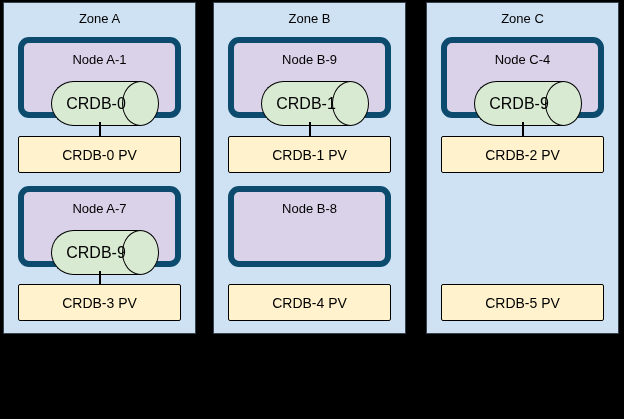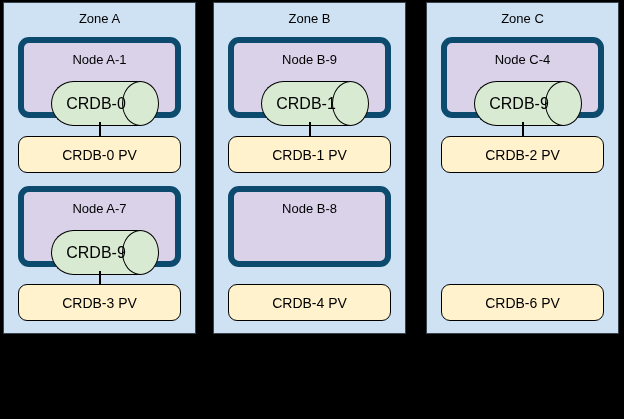--- a/index.html
+++ b/index.html
@@ -106,21 +106,21 @@
   }
   .conn-1 { top: 119px; height: 15px; }
   .conn-2 { top: 268px; height: 14px; }
   .pv {
     position: absolute;
     left: 14px;
     width: 163px;
     height: 37px;
     background: var(--pv-fill);
     border: 1px solid #000000;
-    border-radius: 9px;
+    border-radius: 2px;
     box-sizing: border-box;
     display: flex;
     align-items: center;
     justify-content: center;
     font-size: 14px;
   }
   .pv-1 { top: 133px; }
   .pv-2 { top: 281px; text-align: center; }
 </style>
 </head>
@@ -192,17 +192,17 @@
         <div class="cyl-cap"></div>
         <div class="cyl-label">CRDB-9</div>
       </div>
     </div>
     <div class="connector conn-1"></div>
     <div class="pv pv-1">
       <span>CRDB-2 PV</span>
     </div>
 
     <div class="pv pv-2">
-      <span>CRDB-6 PV</span>
+      <span>CRDB-5 PV</span>
     </div>
   </div>
 
 </div>
 
 </body></html>

